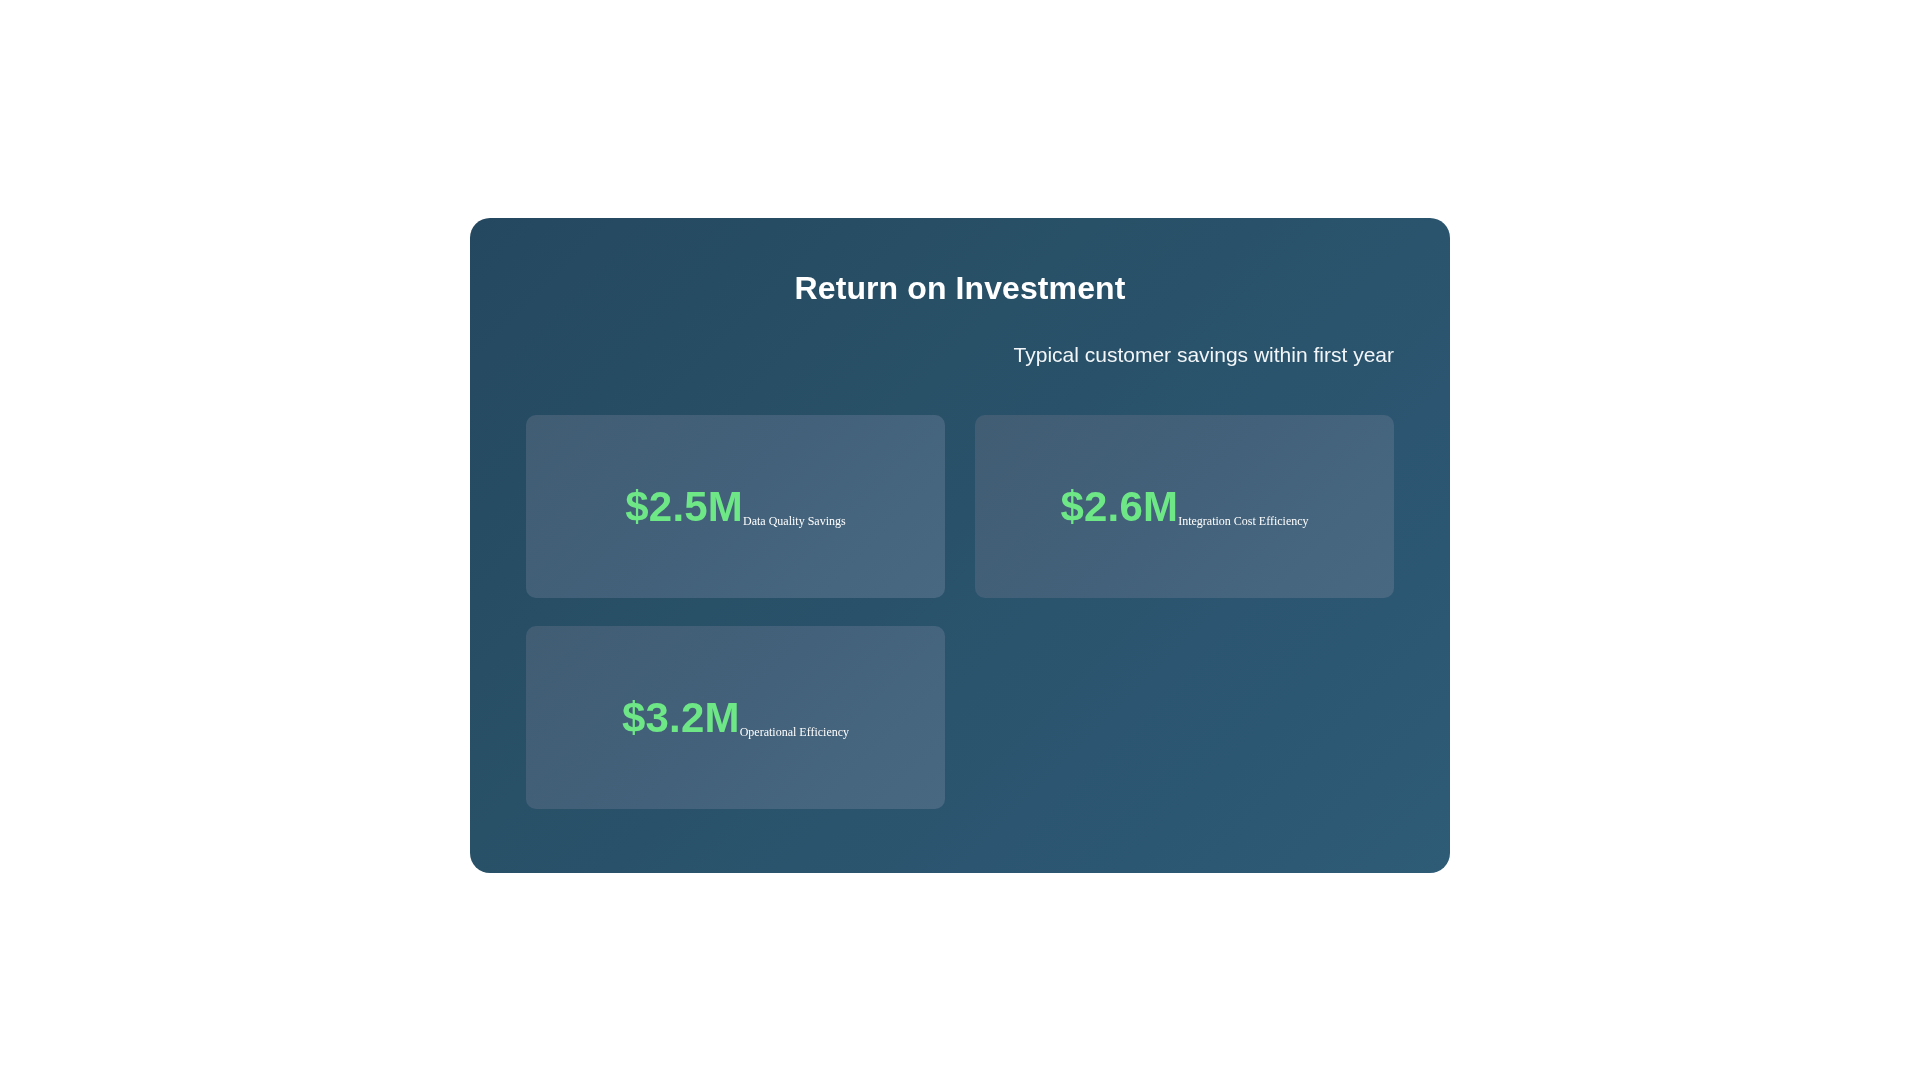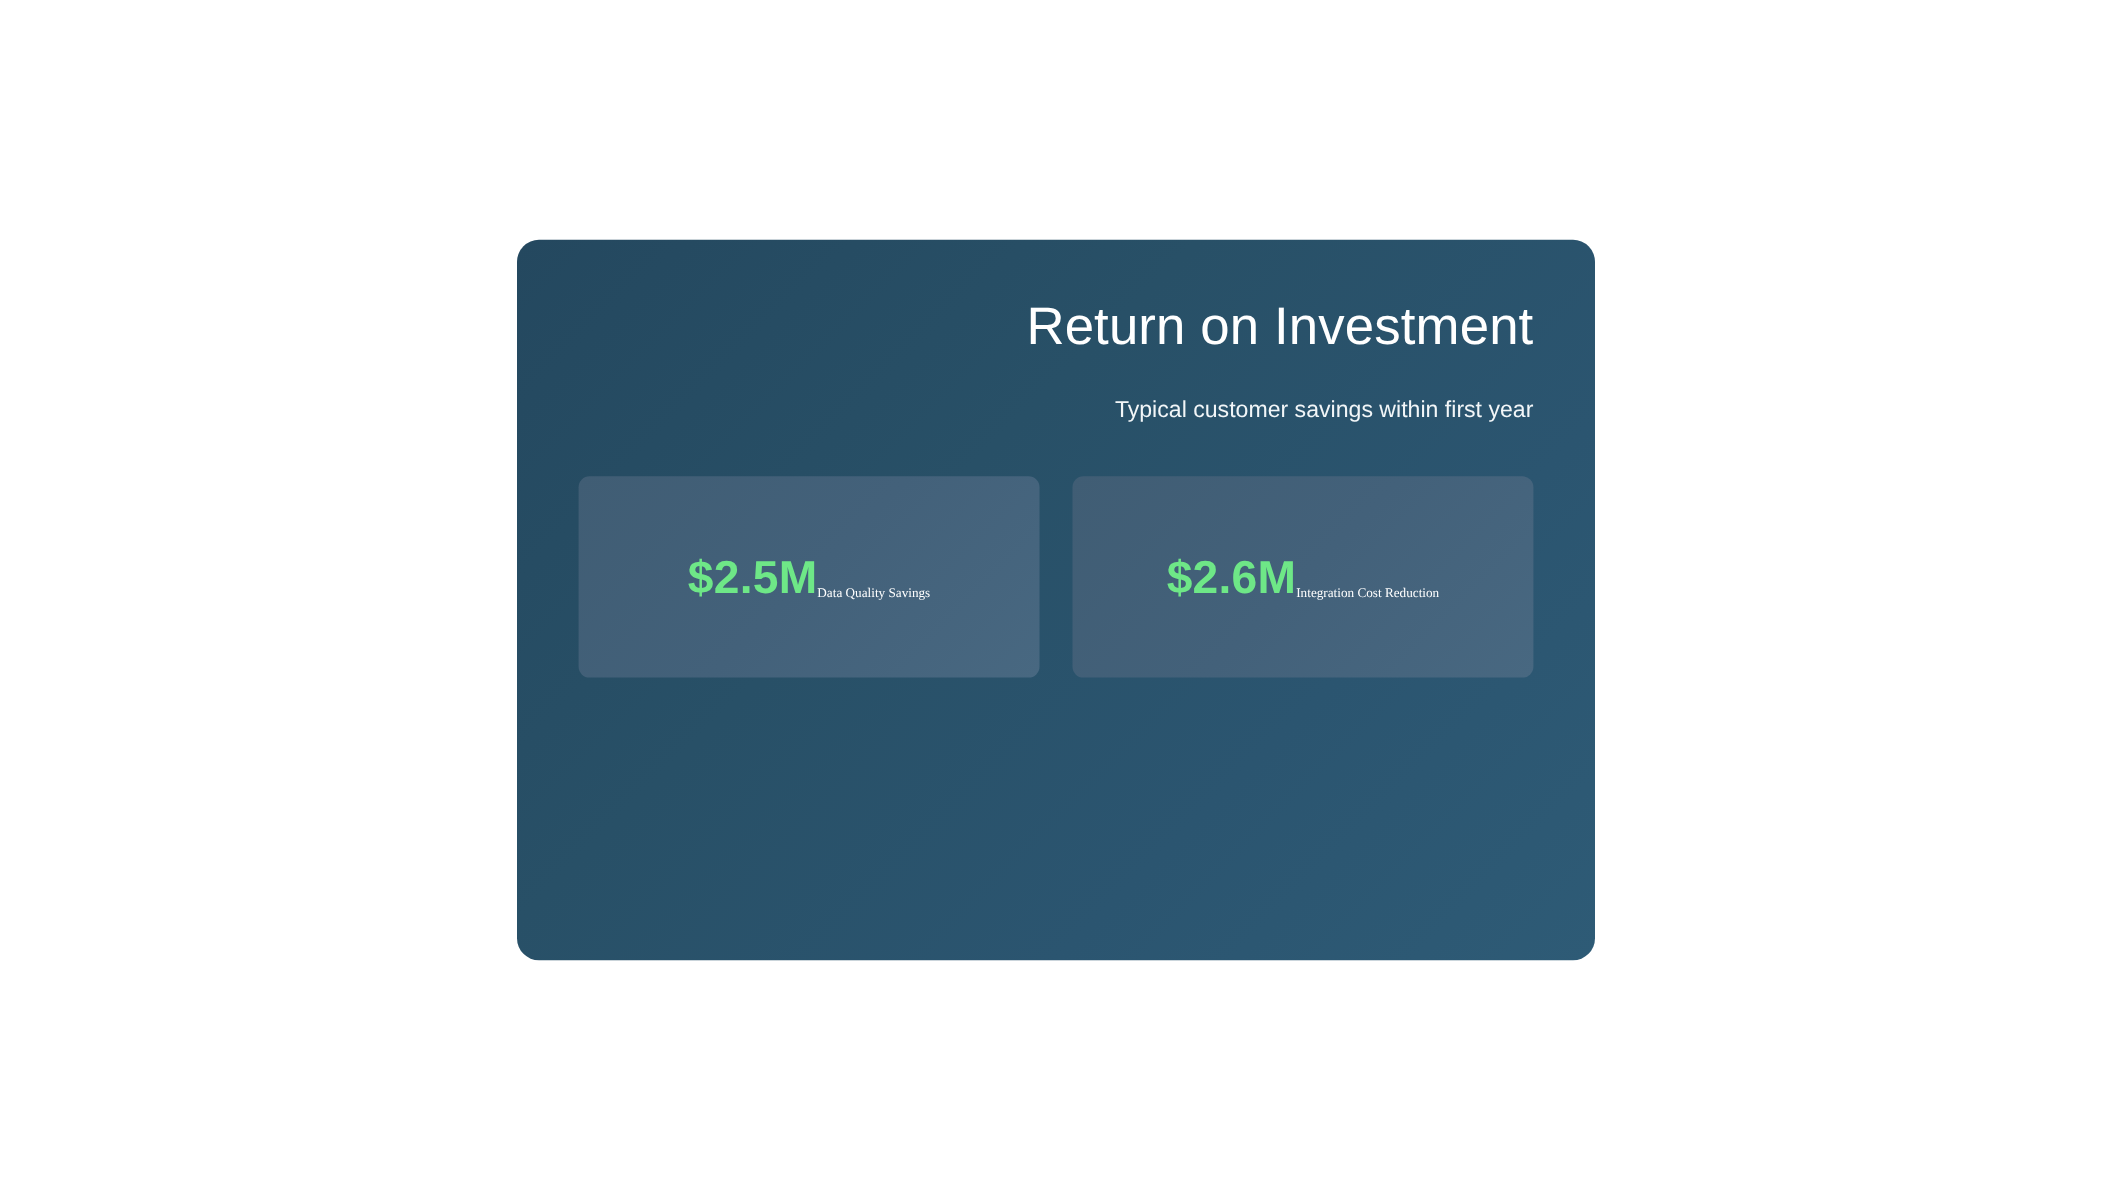--- a/index.html
+++ b/index.html
@@ -34,24 +34,24 @@
     background: linear-gradient(135deg, #24485f 0%, #285067 38%, #2b5570 70%, #2e5b76 100%);
     padding: 38px 56px 44px 56px;
     display: flex;
     flex-direction: column;
     align-items: stretch;
   }
 
   .roi-title {
     margin: 0;
     padding-top: 14px;
-    text-align: right;
+    text-align: center;
     color: #ffffff;
-    font-size: 48px;
-    font-weight: normal;
+    font-size: 32px;
+    font-weight: bold;
     letter-spacing: 0.1px;
     line-height: 1.15;
   }
 
   .roi-subtitle {
     margin: 0;
     padding-top: 34px;
     text-align: right;
     color: #f2f6f8;
     font-size: 21px;
@@ -110,22 +110,26 @@
 
     <div class="metrics-grid">
 
       <div class="metric-card">
         <div class="metric-value">$2.5M</div>
         <div class="metric-label">Data Quality Savings</div>
       </div>
 
       <div class="metric-card">
         <div class="metric-value">$2.6M</div>
-        <div class="metric-label">Integration Cost Reduction</div>
+        <div class="metric-label">Integration Cost Efficiency</div>
       </div>
 
+      <div class="metric-card">
+        <div class="metric-value">$3.2M</div>
+        <div class="metric-label">Operational Efficiency</div>
+      </div>
 
 
     </div>
 
   </section>
 
 </div>
 
 </body></html>

